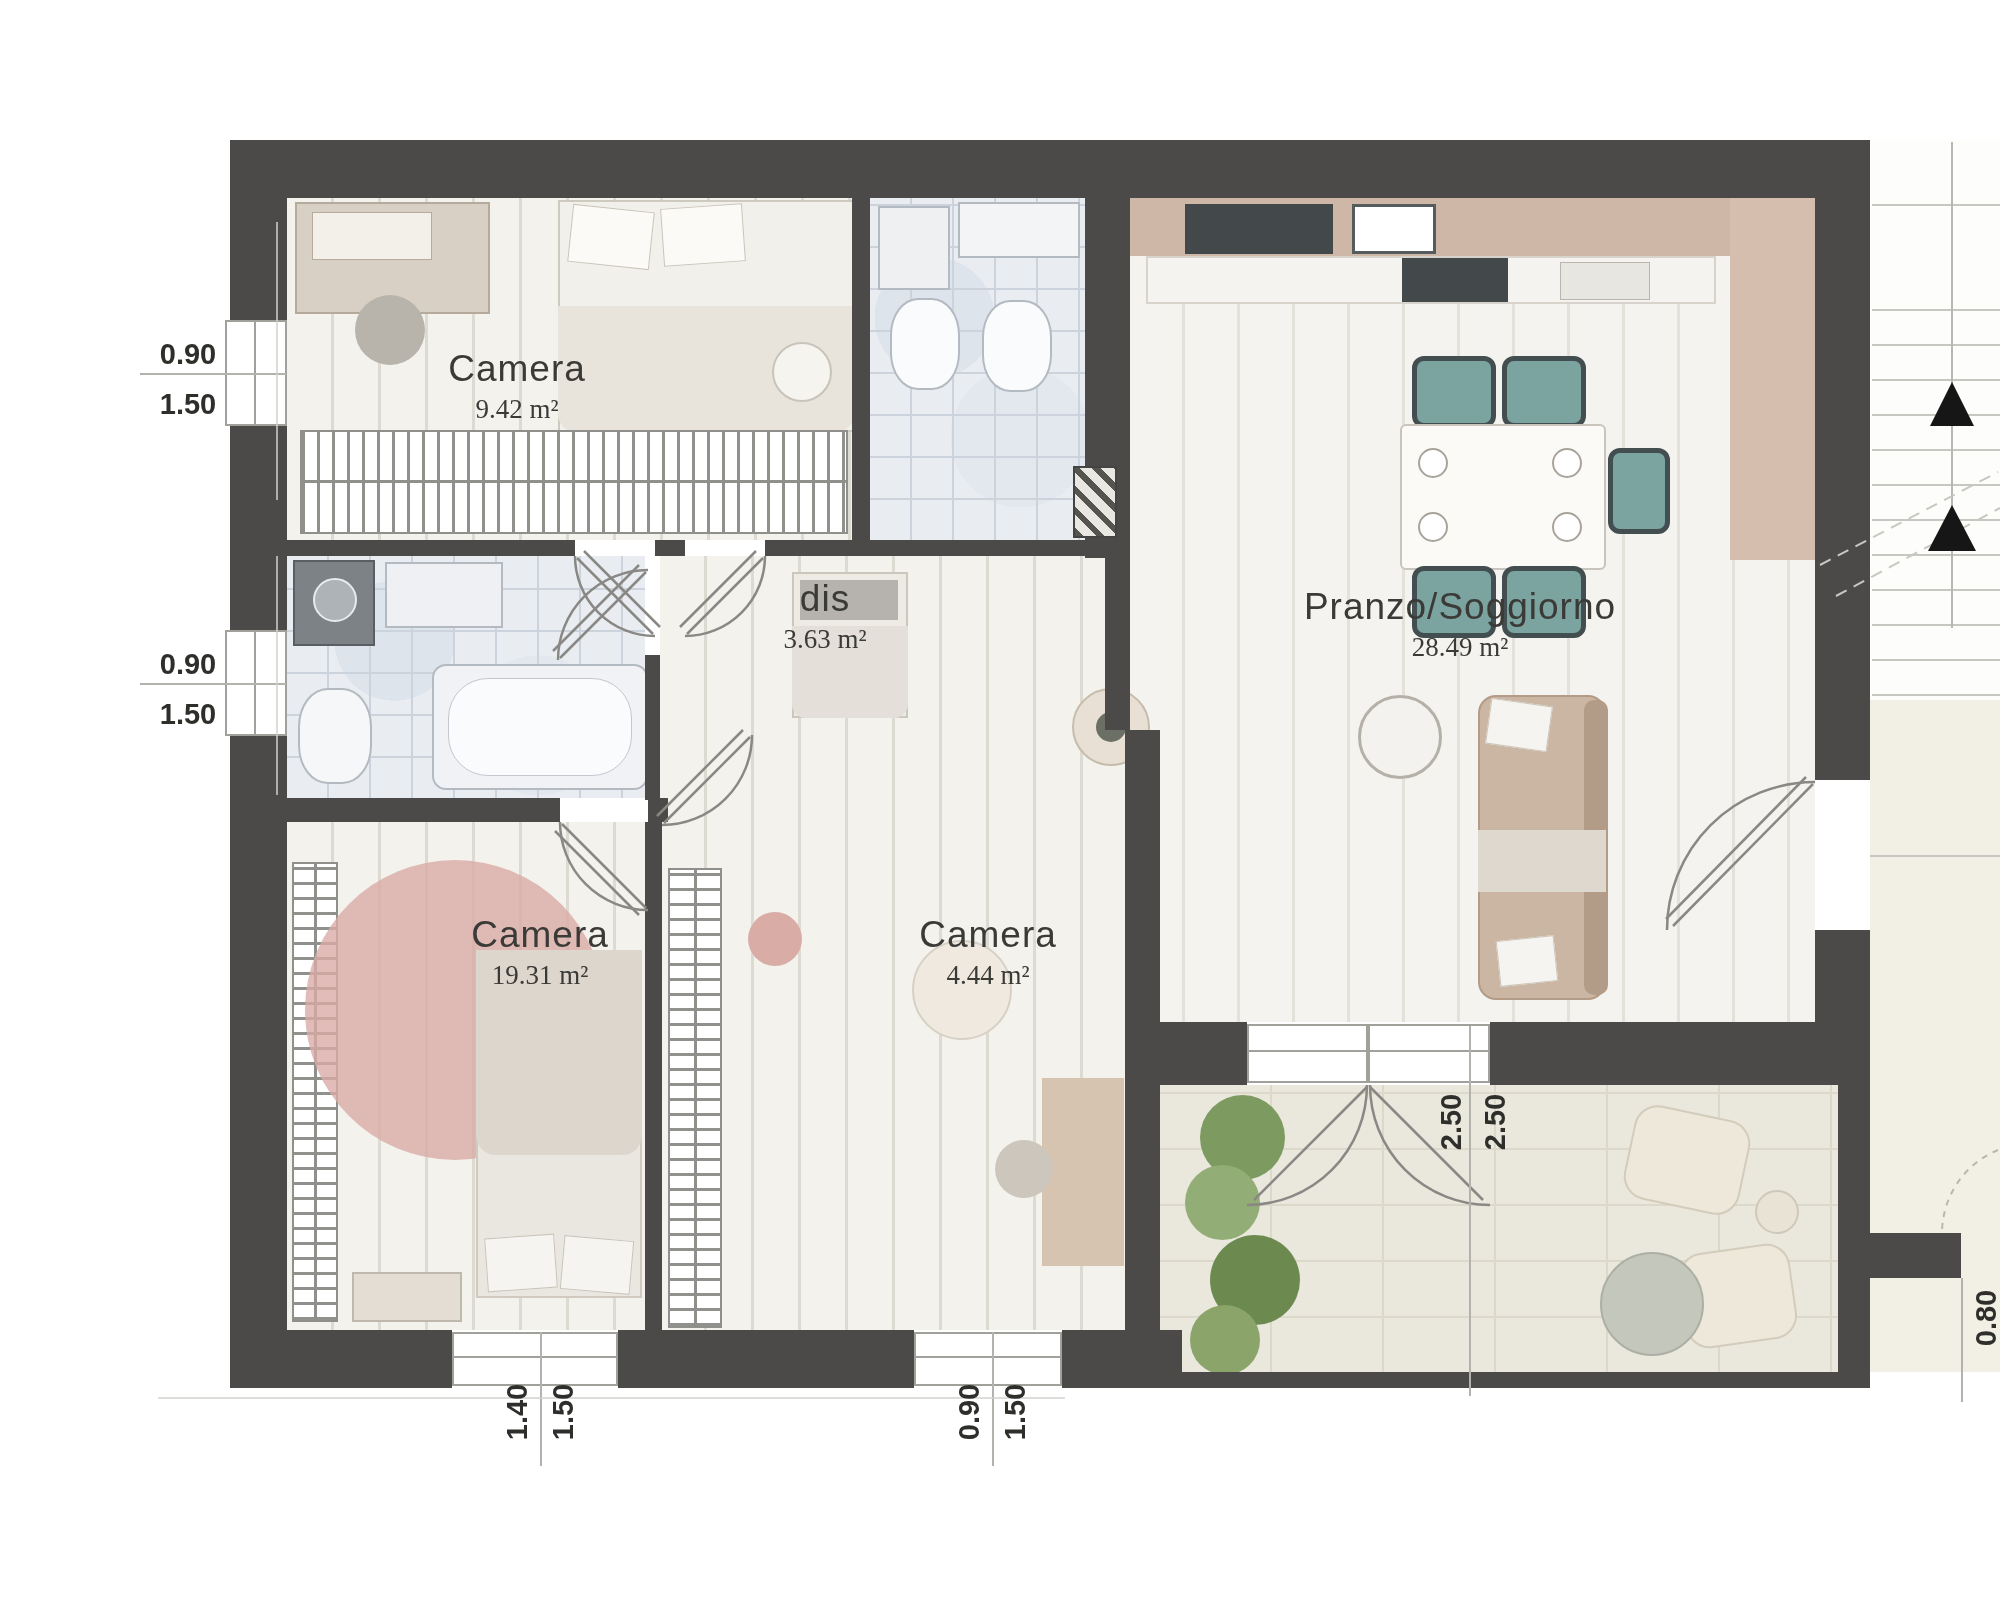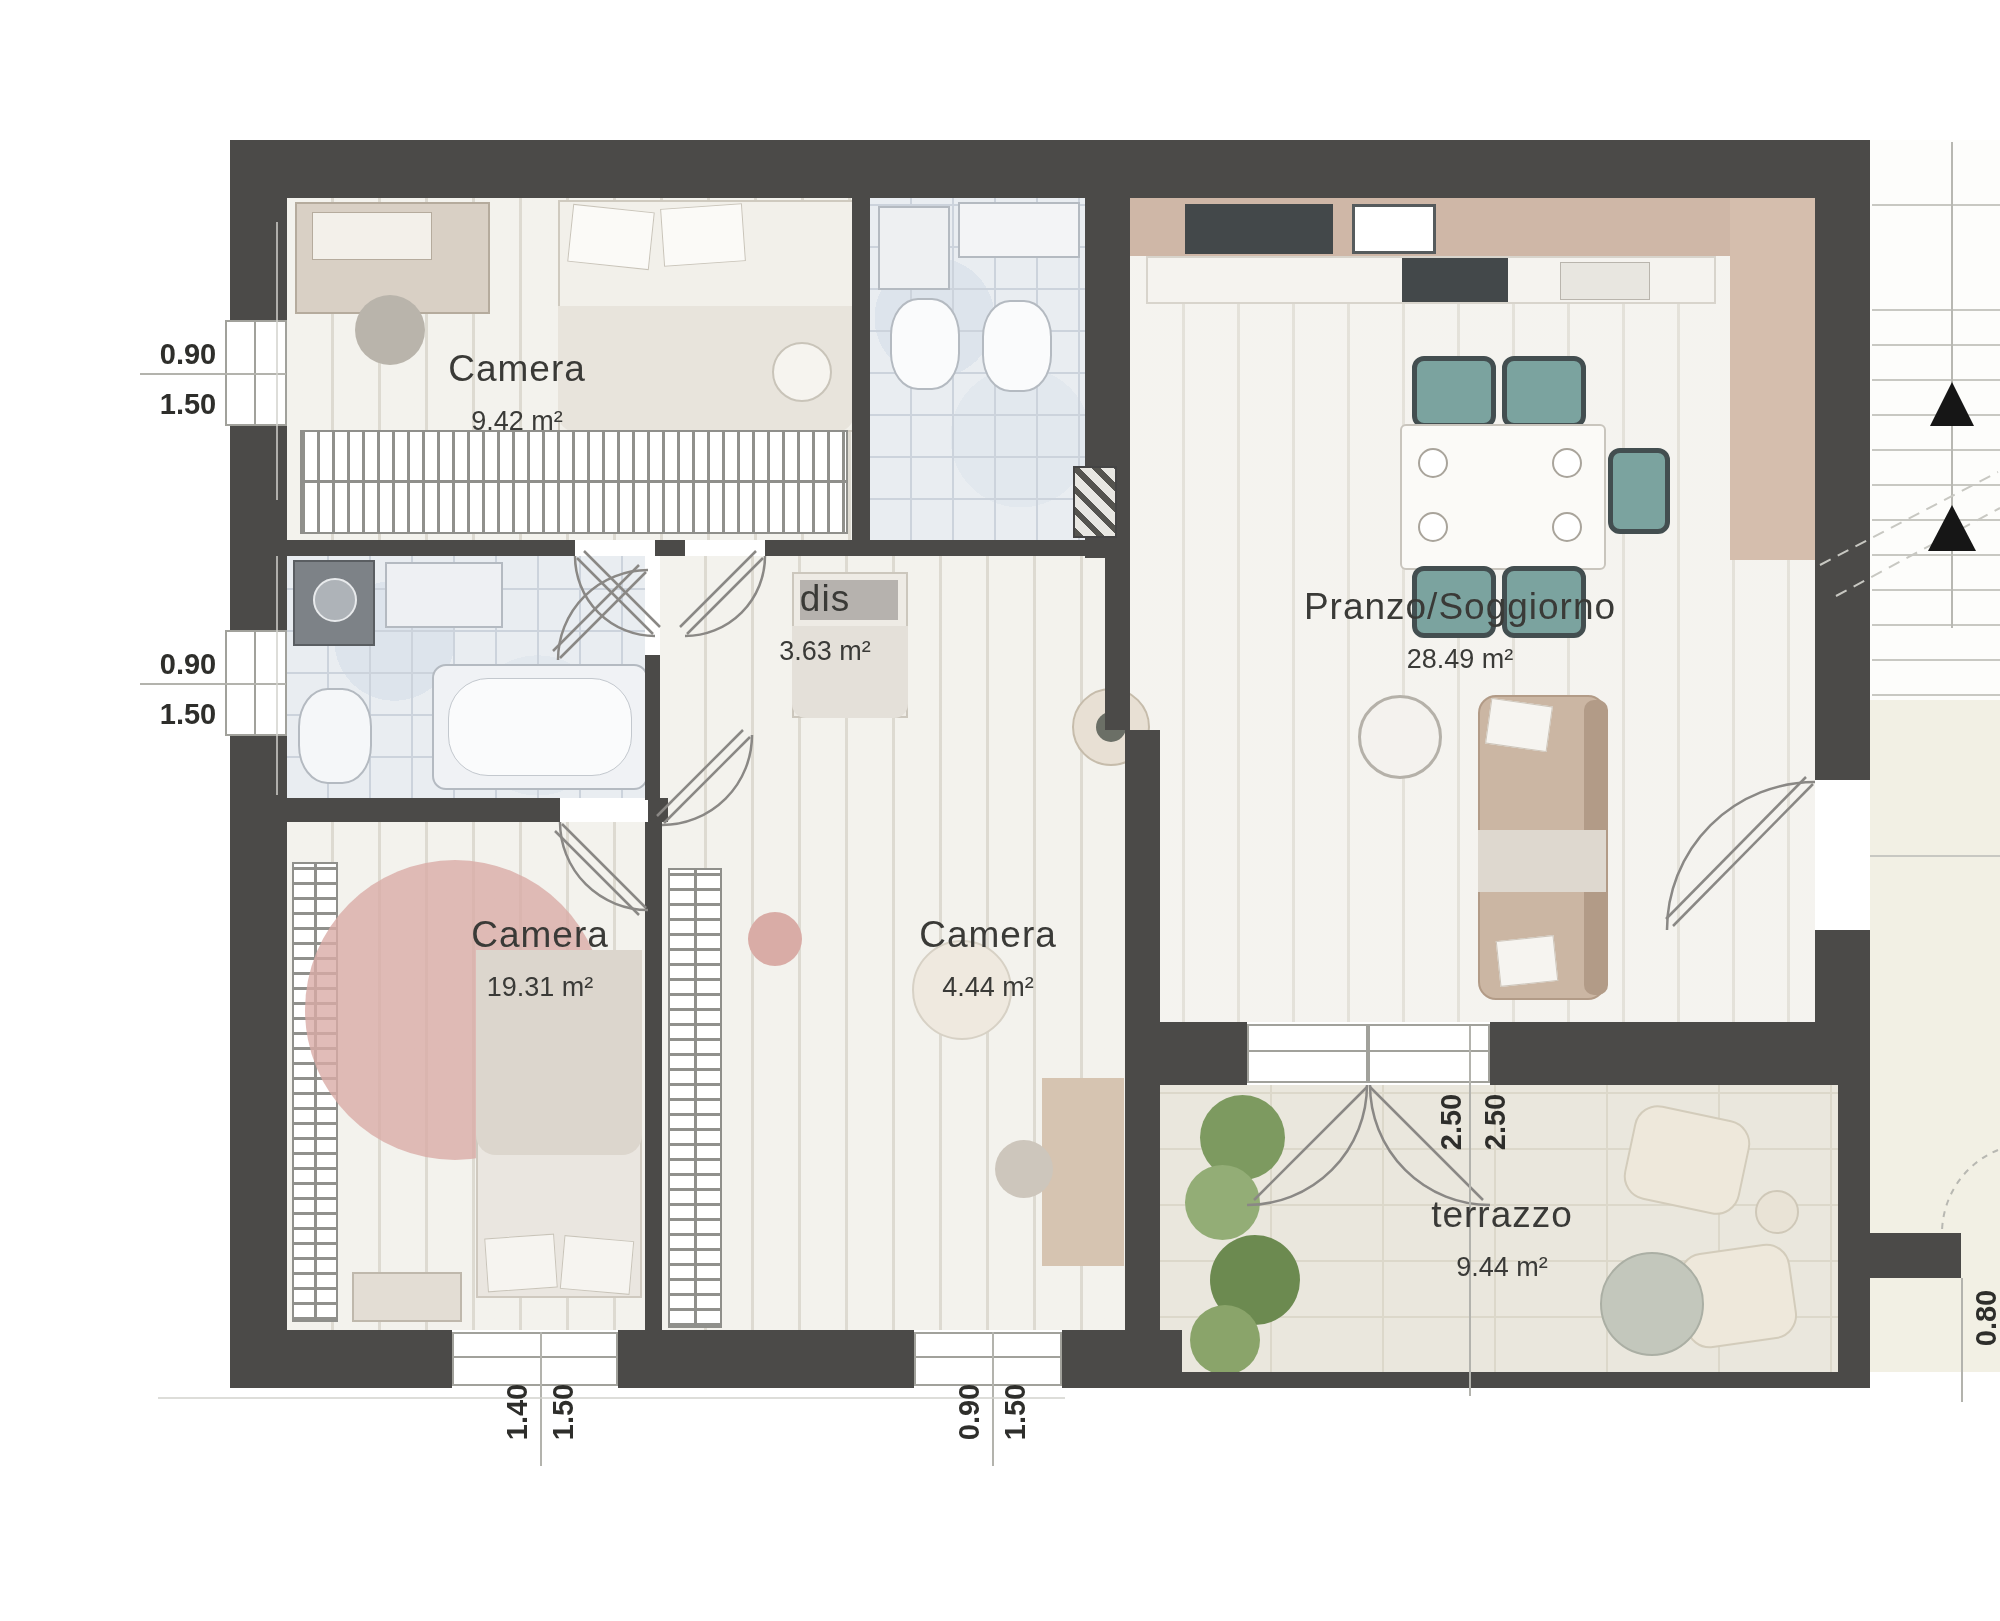--- a/index.html
+++ b/index.html
@@ -28,21 +28,21 @@
   .comb-h{position:absolute;background:#fff;border:2px solid #8f8f8b;box-sizing:border-box;
       background-image:repeating-linear-gradient(90deg,#90908c 0 3px,transparent 3px 15px);}
   .comb-h::after{content:"";position:absolute;left:0;right:0;top:48%;height:3px;background:#8f8f8b;}
   .comb-v{position:absolute;background:#fff;border:2px solid #8f8f8b;box-sizing:border-box;
       background-image:repeating-linear-gradient(0deg,#90908c 0 3px,transparent 3px 15px);}
   .comb-v::after{content:"";position:absolute;top:0;bottom:0;left:48%;width:3px;background:#8f8f8b;}
   .furn{position:absolute;box-sizing:border-box;}
   .circle{border-radius:50%;}
   .room-label{position:absolute;text-align:center;color:#3a3a37;z-index:30;pointer-events:none;}
   .room-name{font-size:37px;letter-spacing:1px;}
-  .room-area{font-size:27px;margin-top:16px;}
+  .room-area{font-size:27px;margin-top:4px;font-family:Liberation Serif, serif;}
   .dim{position:absolute;width:92px;height:32px;line-height:32px;text-align:center;
        font-size:29px;font-weight:700;color:#2e2e2b;z-index:30;}
   .dim.rot{transform:rotate(-90deg);}
   svg.overlay{position:absolute;left:0;top:0;z-index:20;pointer-events:none;}
   .z1{z-index:1}.z2{z-index:4}.z3{z-index:10}.z4{z-index:15}
 </style>
 </head>
 <body>
 
 <div id="plan">
@@ -247,24 +247,20 @@
     <div class="room-area">3.63 m²</div>
   </div>
   <div class="room-label" style="left:400px;top:914px;width:280px">
     <div class="room-name">Camera</div>
     <div class="room-area">19.31 m²</div>
   </div>
   <div class="room-label" style="left:848px;top:914px;width:280px">
     <div class="room-name">Camera</div>
     <div class="room-area">4.44 m²</div>
   </div>
-  <div class="room-label" style="left:1362px;top:1194px;width:280px">
-    <div class="room-name">terrazzo</div>
-    <div class="room-area">9.44 m²</div>
-  </div>
 
   <div class="dim" style="left:142px;top:338px">0.90</div>
   <div class="dim" style="left:142px;top:388px">1.50</div>
   <div class="dim" style="left:142px;top:648px">0.90</div>
   <div class="dim" style="left:142px;top:698px">1.50</div>
   <div class="dim rot" style="left:471px;top:1396px">1.40</div>
   <div class="dim rot" style="left:517px;top:1396px">1.50</div>
   <div class="dim rot" style="left:923px;top:1396px">0.90</div>
   <div class="dim rot" style="left:969px;top:1396px">1.50</div>
   <div class="dim rot" style="left:1405px;top:1106px">2.50</div>

